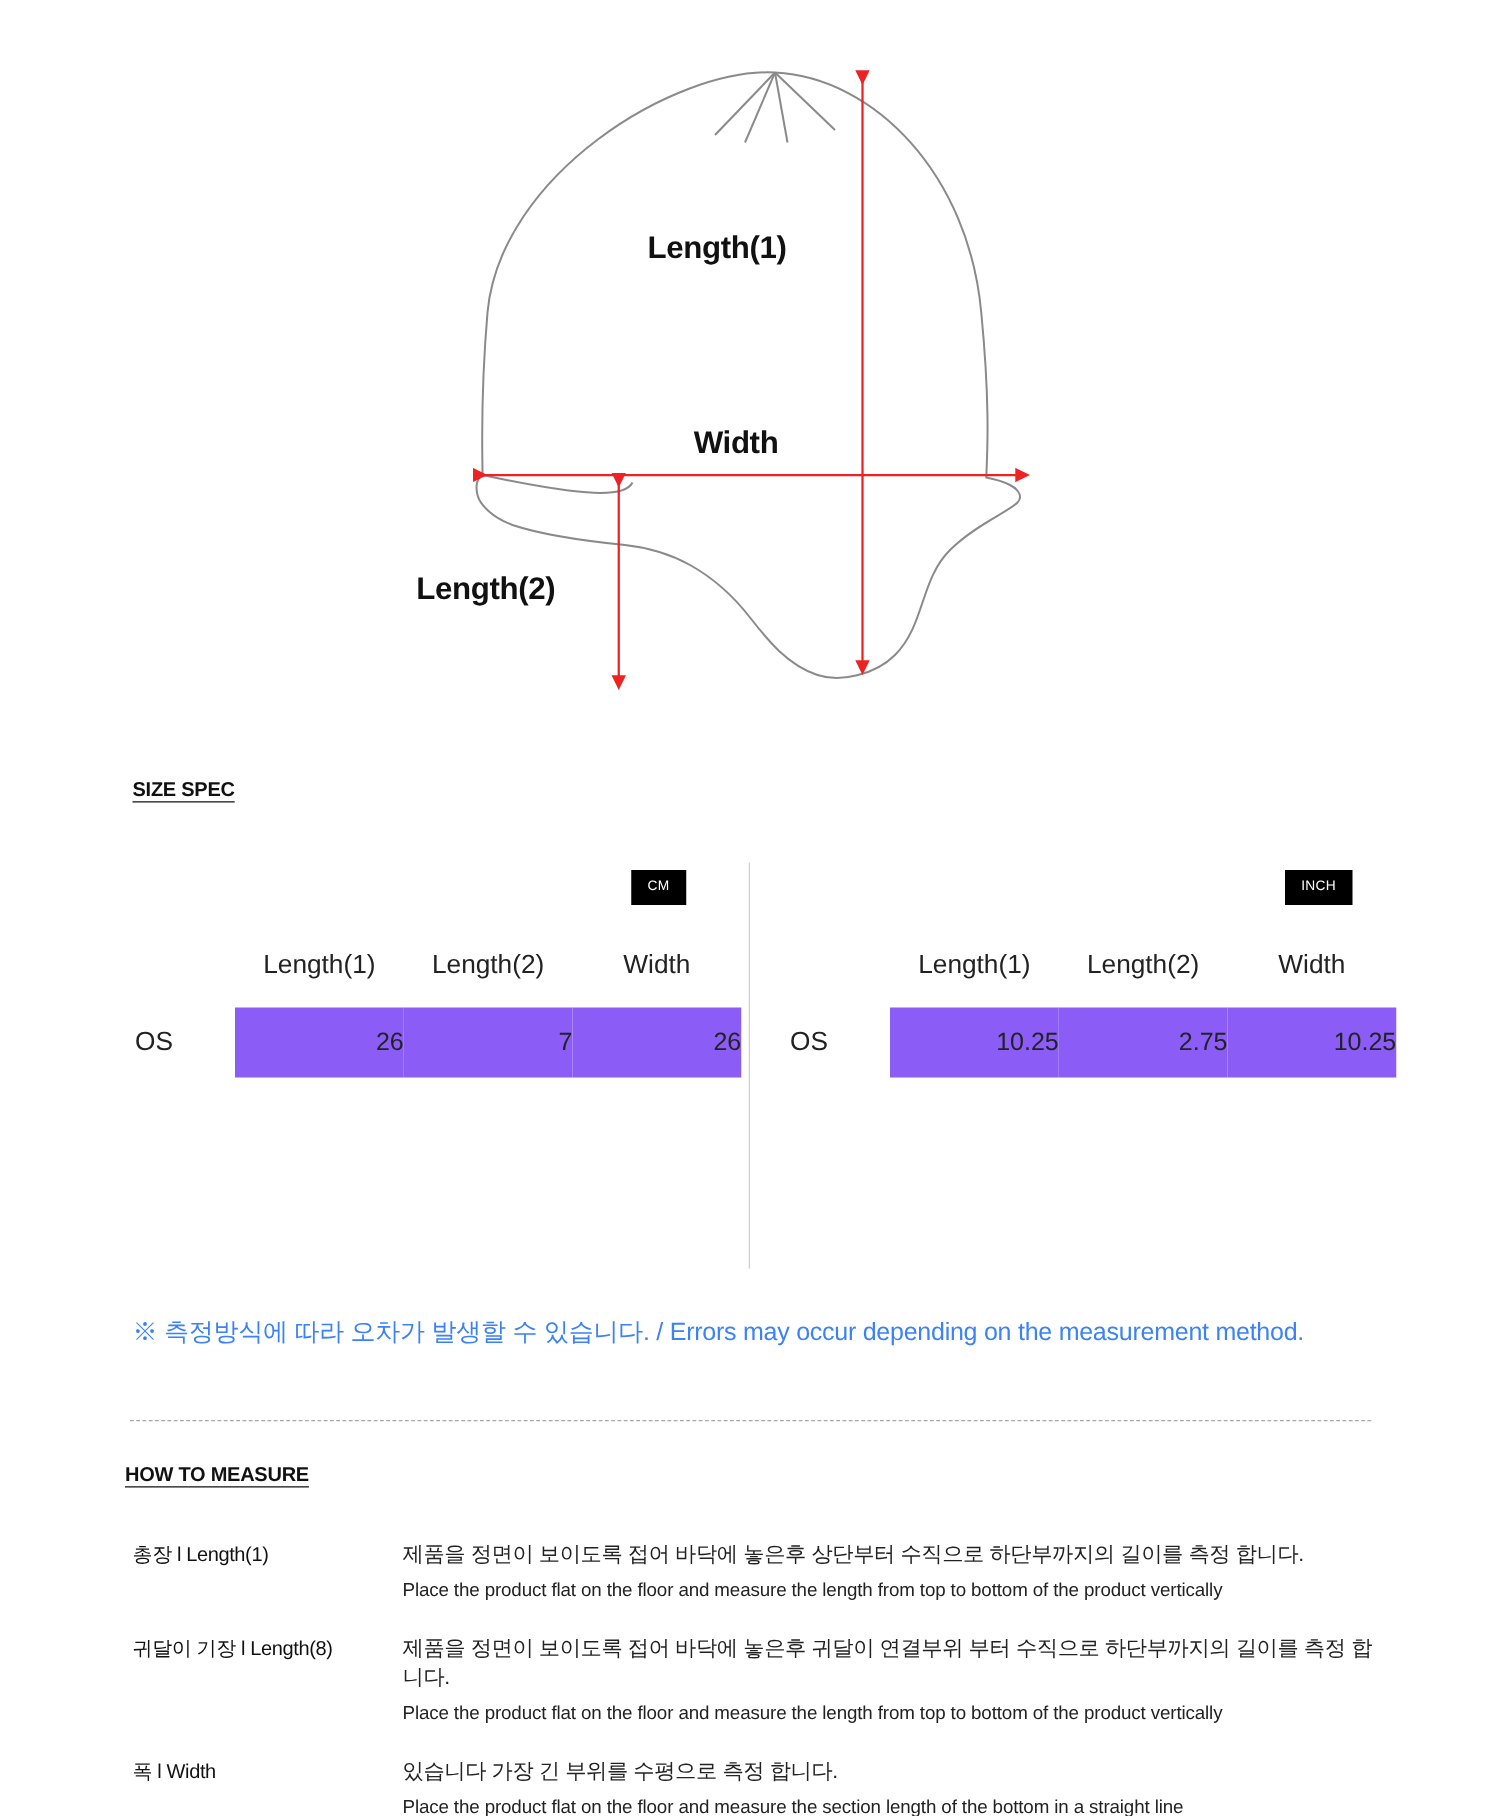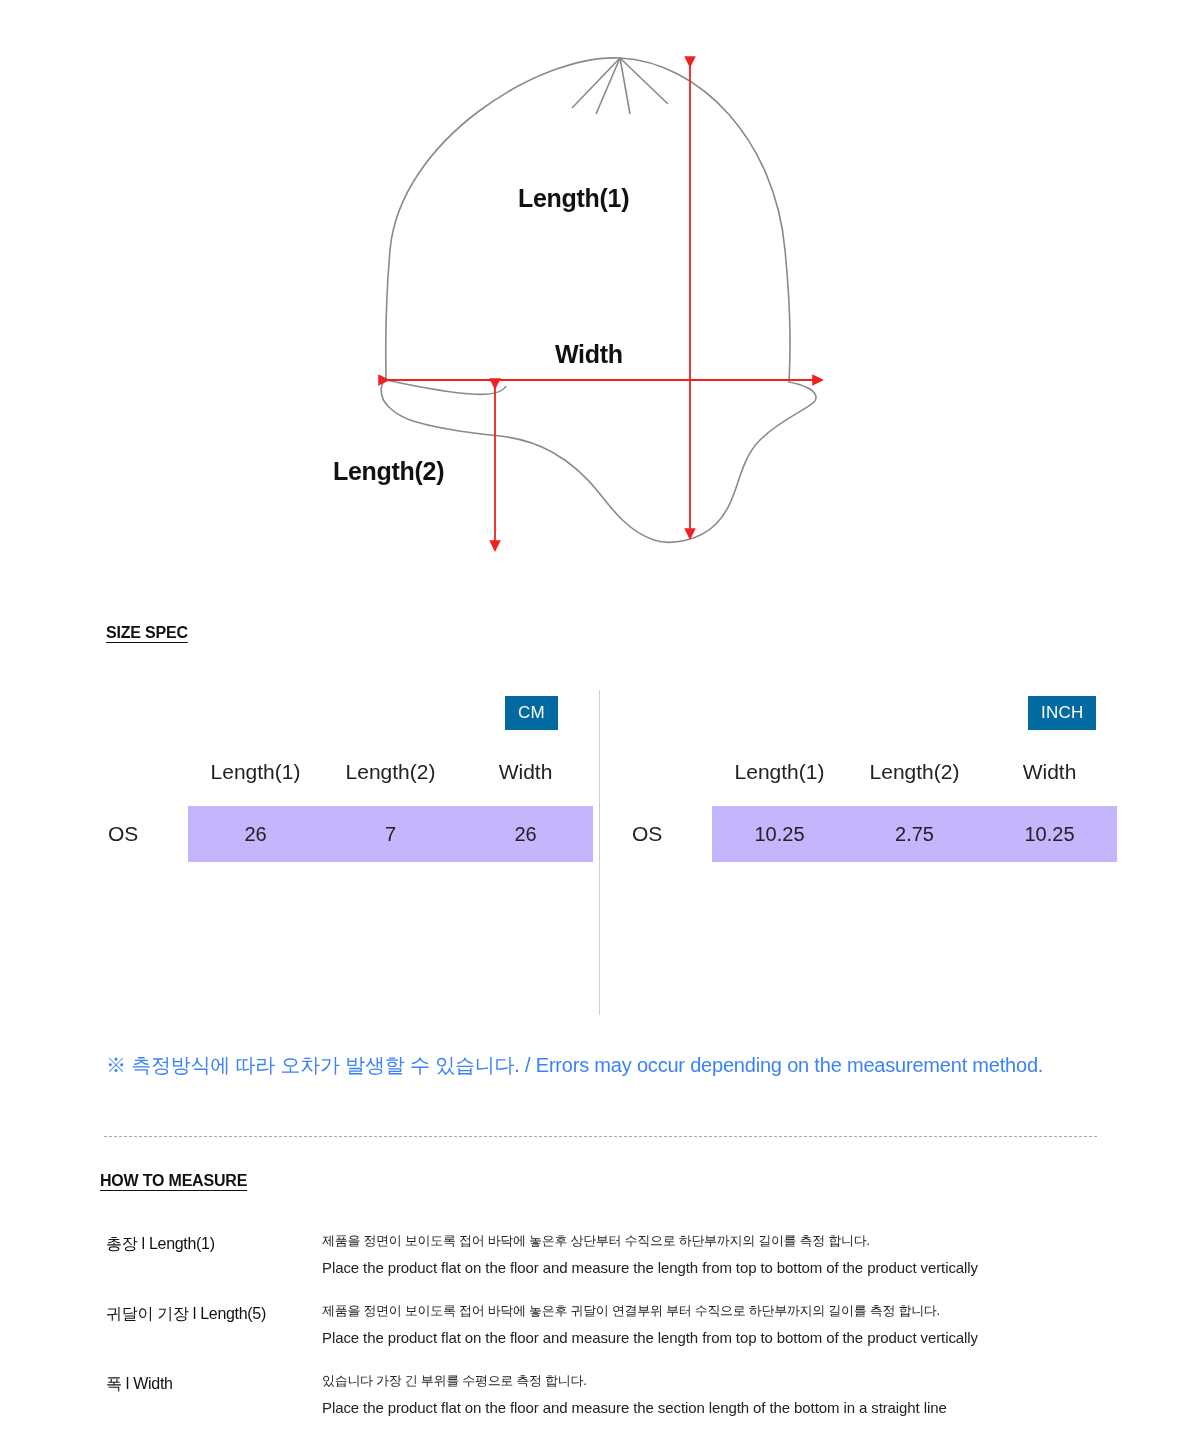--- a/index.html
+++ b/index.html
@@ -63,23 +63,23 @@
   .divider-vert {
     position: absolute;
     left: 599px;
     top: 0;
     width: 1px;
     height: 325px;
     background: #cfcfcf;
   }
   .unit-badge {
     position: absolute;
-    background: #0369a1;
+    background: #000000;
     color: #ffffff;
-    font-size: 17px;
+    font-size: 11px;
     padding: 8px 13px 9px 13px;
     letter-spacing: 0.2px;
     line-height: 1;
   }
   #badge-cm { left: 505px; top: 6px; }
   #badge-inch { left: 1028px; top: 6px; }
 
   table.spec {
     position: absolute;
     border-collapse: collapse;
@@ -91,24 +91,24 @@
 
   table.spec th {
     font-weight: normal;
     font-size: 21px;
     padding: 8px 0 22px 0;
     text-align: center;
     color: #222222;
   }
   table.spec th.rowhead-col { width: 84px; }
   table.spec td {
-    text-align: center;
+    text-align: right;
     padding: 16px 0;
     font-size: 20px;
-    background: #c4b5fd;
+    background: #8b5cf6;
   }
   table.spec td.rowhead {
     background: transparent;
     font-size: 21px;
     text-align: left;
     padding-left: 4px;
   }
   table.spec col.c-size { width: 84px; }
   table.spec col.c-a { width: 135px; }
   table.spec col.c-b { width: 135px; }
@@ -152,21 +152,21 @@
     font-weight: normal;
     font-size: 16px;
     color: #111111;
     letter-spacing: -0.3px;
     padding-top: 2px;
   }
   .measure-desc {
     flex: 1;
   }
   .measure-kr {
-    font-size: 13px;
+    font-size: 17px;
     color: #222222;
     letter-spacing: -0.3px;
     margin-bottom: 9px;
   }
   .measure-en {
     font-size: 15px;
     color: #222222;
     letter-spacing: -0.1px;
   }
 </style>
@@ -286,21 +286,21 @@
 
   <div class="measure-row">
     <div class="measure-term">총장 l Length(1)</div>
     <div class="measure-desc">
       <div class="measure-kr">제품을 정면이 보이도록 접어 바닥에 놓은후 상단부터 수직으로 하단부까지의 길이를 측정 합니다.</div>
       <div class="measure-en">Place the product flat on the floor and measure the length from top to bottom of the product vertically</div>
     </div>
   </div>
 
   <div class="measure-row">
-    <div class="measure-term">귀달이 기장 l Length(5)</div>
+    <div class="measure-term">귀달이 기장 l Length(8)</div>
     <div class="measure-desc">
       <div class="measure-kr">제품을 정면이 보이도록 접어 바닥에 놓은후 귀달이 연결부위 부터 수직으로 하단부까지의 길이를 측정 합니다.</div>
       <div class="measure-en">Place the product flat on the floor and measure the length from top to bottom of the product vertically</div>
     </div>
   </div>
 
   <div class="measure-row">
     <div class="measure-term">폭 l Width</div>
     <div class="measure-desc">
       <div class="measure-kr">있습니다 가장 긴 부위를 수평으로 측정 합니다.</div>

